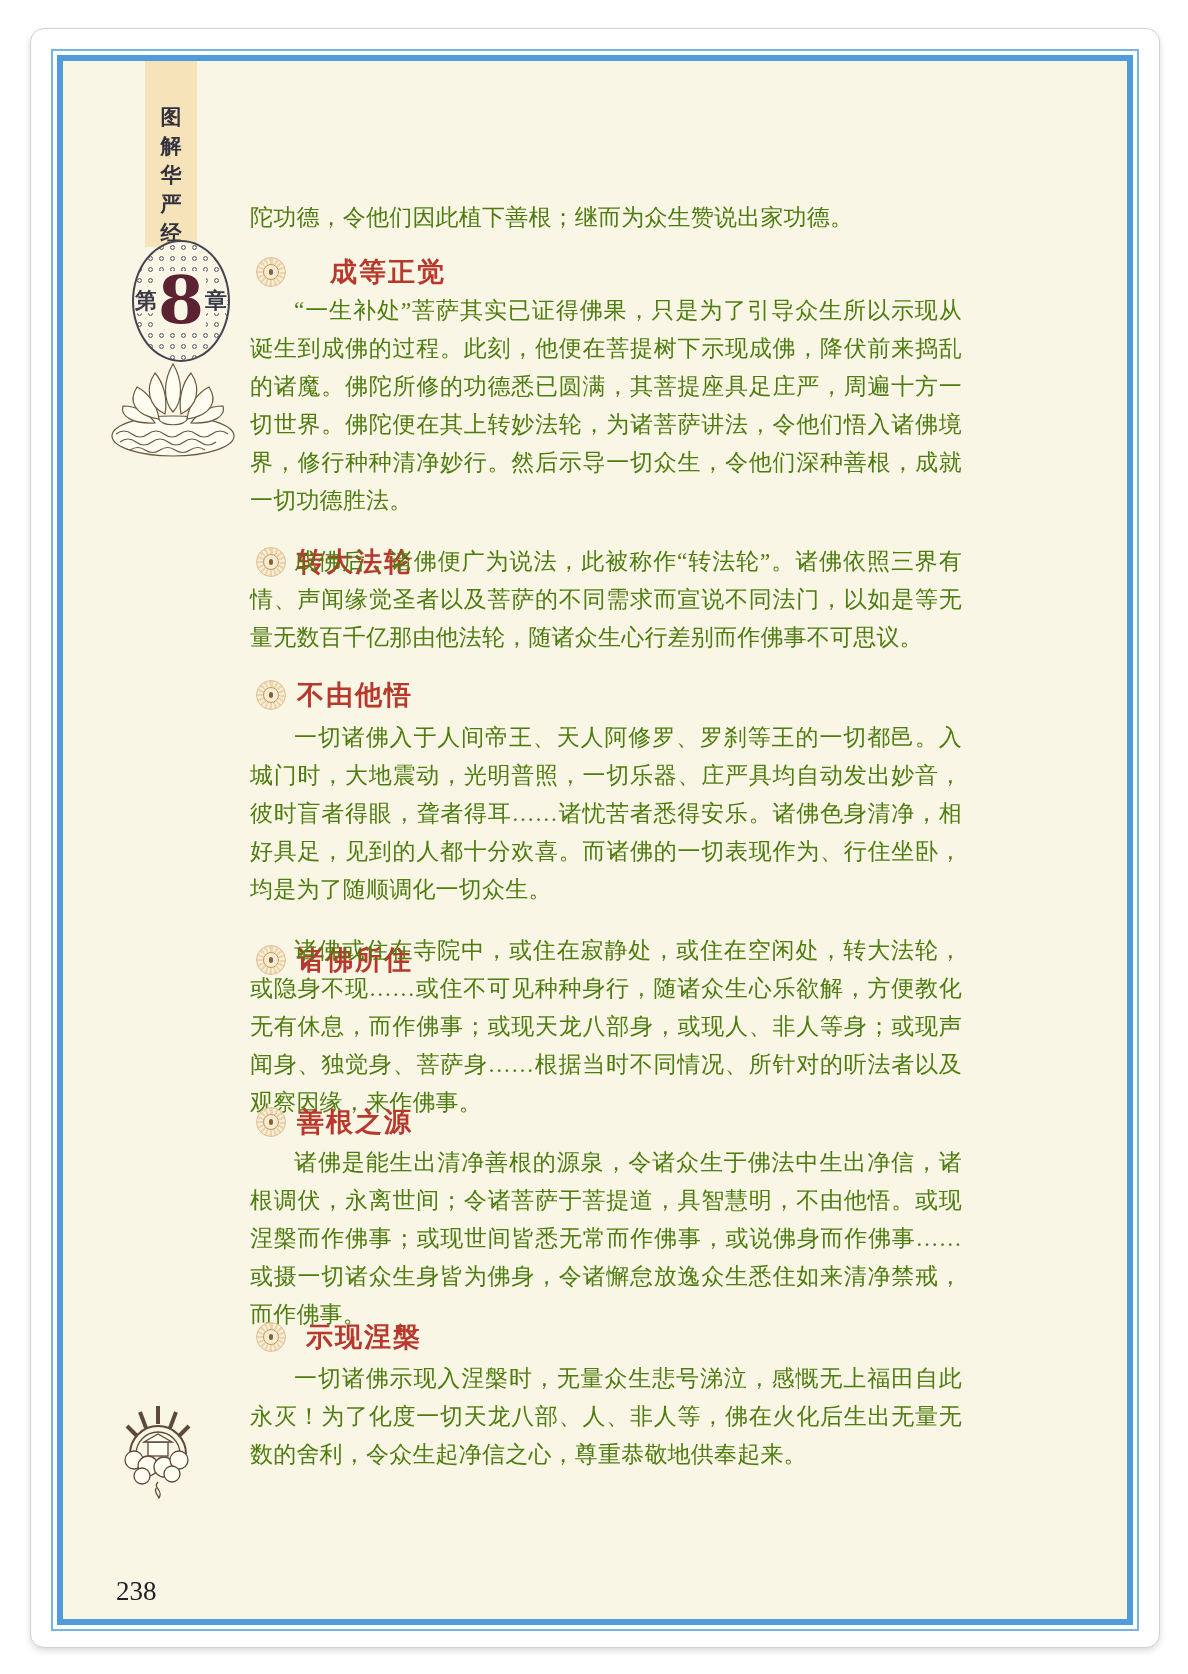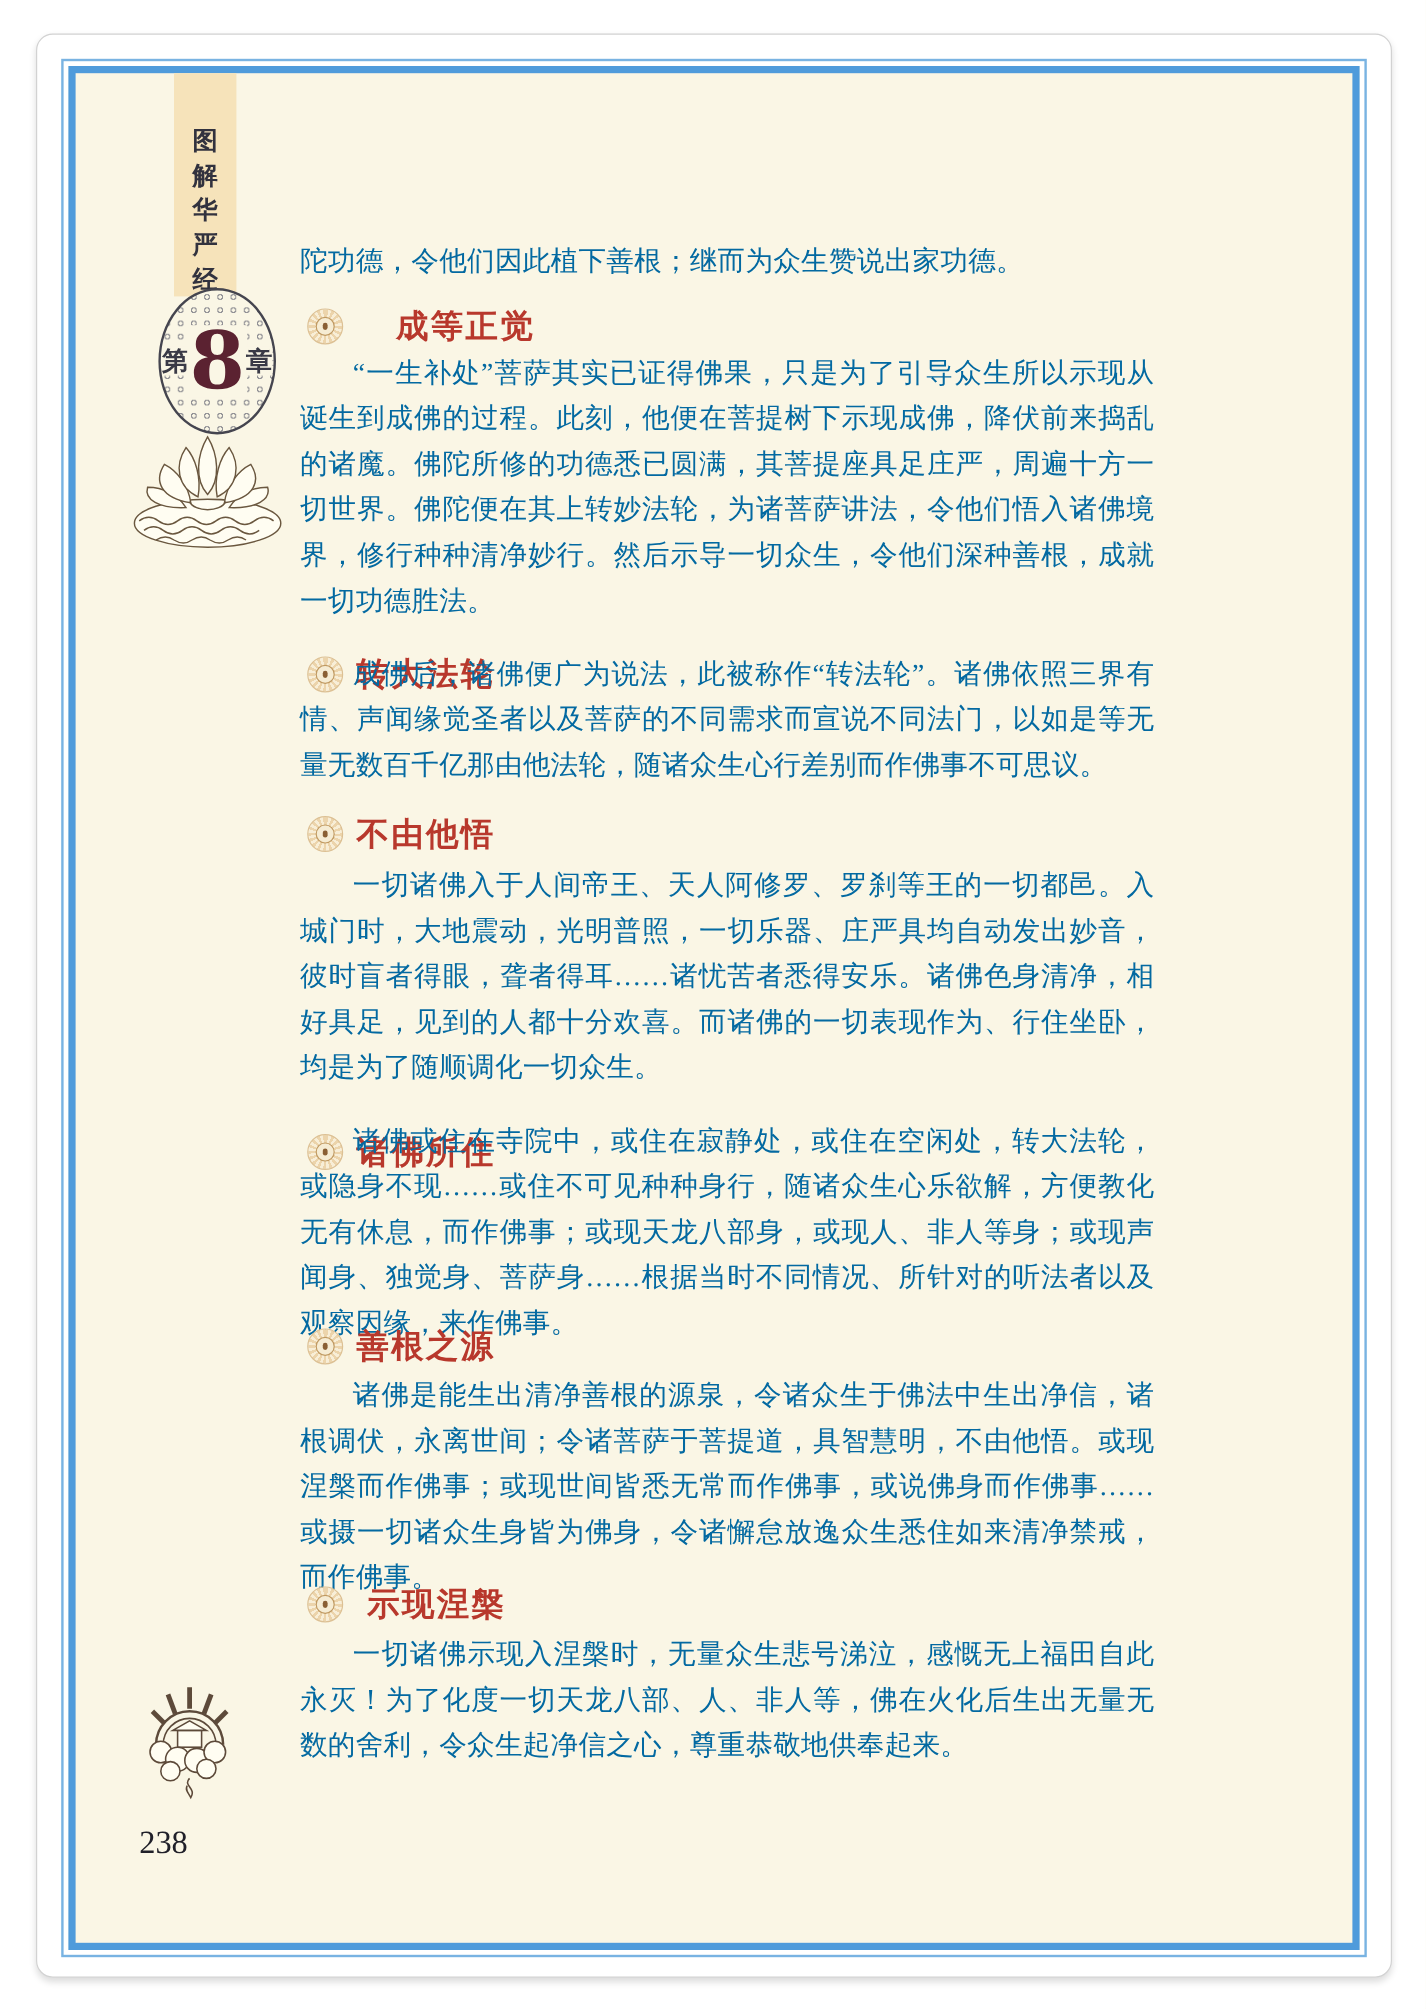--- a/index.html
+++ b/index.html
@@ -24,37 +24,37 @@
              background-size:11px 11px;
              display:flex;align-items:center;justify-content:center;}
   .medallion .ch-pre,.medallion .ch-suf{font-size:22px;font-weight:700;color:#3a3a46;
              background:#faf6e5;padding:1px 0;line-height:1;}
   .medallion .ch-num{font-size:66px;font-weight:700;color:#5b2231;line-height:0.9;
              font-family:"DejaVu Serif","Liberation Serif",serif;background:#faf6e5;padding:0 2px;margin:0 -1px;}
   
   .lotus-art{position:absolute;left:106px;top:360px;}
   .cloud-art{position:absolute;left:118px;top:1402px;}
   
-  .body-text{position:absolute;left:250px;width:712px;font-size:23px;line-height:38px;color:#0369a1;
+  .body-text{position:absolute;left:250px;width:712px;font-size:23px;line-height:38px;color:#4d7c0f;
              text-align:justify;text-align-last:left;letter-spacing:0.2px;}
   .intro{top:199px;}
   .para{text-indent:44px;}
   
   .section-head{position:absolute;left:256px;height:32px;display:flex;align-items:center;gap:11px;}
   .seal{width:30px;height:30px;border-radius:50%;flex:0 0 auto;position:relative;
         background:repeating-conic-gradient(#ecd4ab 0deg 11deg,#f8eed7 11deg 22deg);
         border:1px solid #dcc094;box-sizing:border-box;}
   .seal-core{position:absolute;left:6px;top:6px;width:16px;height:16px;border-radius:50%;
         border:1px solid #c09a62;box-sizing:border-box;background:#f6ecd3;}
   .seal-core::after{content:"";position:absolute;left:5px;top:4px;width:4px;height:6px;
         background:#8a5f33;border-radius:2px;}
   .section-title{font-size:27px;font-weight:700;color:#b8382c;letter-spacing:2px;line-height:1;
         font-family:"Liberation Sans","DejaVu Sans",sans-serif;}
   
-  .page-number{position:absolute;left:116px;top:1520px;font-size:27px;color:#202029;
+  .page-number{position:absolute;left:116px;top:1576px;font-size:27px;color:#202029;
         font-family:"Liberation Serif","DejaVu Serif",serif;}
 </style>
 </head>
 <body>
 
 <div class="page-card">
   <div class="frame-thin" style="left:20px;top:20px;"></div>
   <div class="frame-thick" style="left:26px;top:26px;"></div>
 </div>
 

